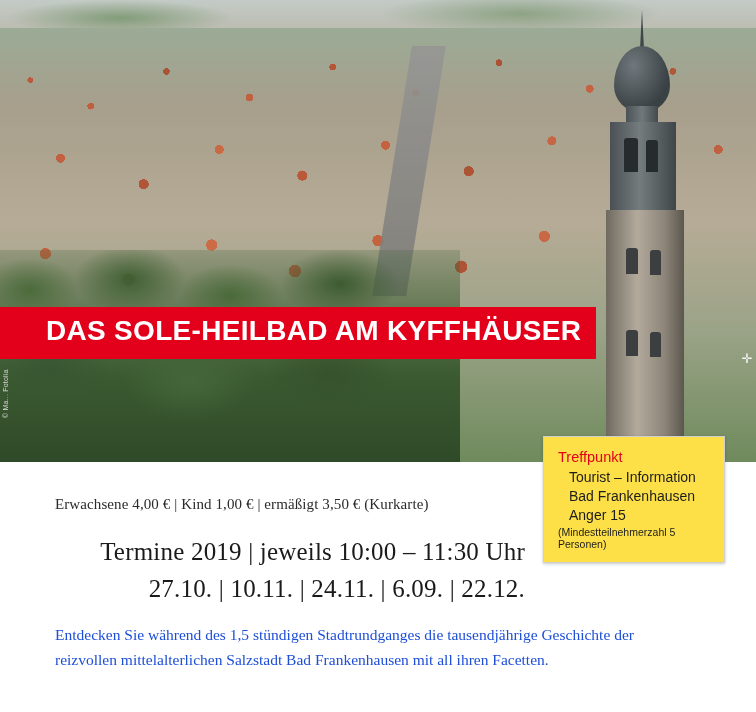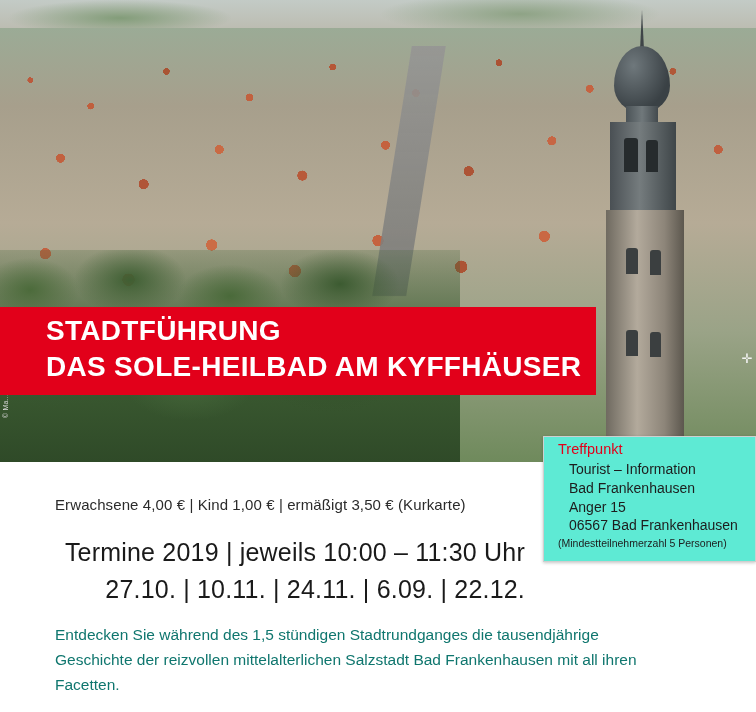--- a/index.html
+++ b/index.html
@@ -196,20 +196,21 @@
   }
 
   
   .body-area {
     position: absolute;
     left: 0;
     top: 462px;
     width: 612px;
     height: 250px;
     background: #ffffff;
+    font-family: Liberation Serif, serif;
   }
   .price-line {
     position: absolute;
     left: 55px;
     top: 34px;
     font-size: 15px;
     color: #2b2b2b;
     letter-spacing: .1px;
   }
   .dates {
@@ -225,33 +226,33 @@
     line-height: 1.46;
     letter-spacing: .2px;
   }
   .desc {
     position: absolute;
     left: 55px;
     top: 160px;
     width: 615px;
     font-size: 15.5px;
     line-height: 1.62;
-    color: #0f766e;
+    color: #1d4ed8;
   }
 
   
   .infobox {
     position: absolute;
     left: 543px;
     top: 436px;
-    width: 213px;
-    background: #5eead4;
+    width: 182px;
+    background: #fde047;
     border: 1px solid #cfcfcf;
     box-shadow: 0 1px 3px rgba(0,0,0,.22);
-    padding: 4px 12px 12px 14px;
+    padding: 12px 12px 12px 14px;
     box-sizing: border-box;
   }
   .infobox .title {
     color: #e2001a;
     font-size: 14.5px;
     margin-bottom: 3px;
   }
   .infobox .row {
     font-size: 14px;
     color: #1d1d1d;
@@ -288,38 +289,36 @@
       <div class="louvre w2"></div>
       <div class="louvre w3"></div>
       <div class="louvre w4"></div>
     </div>
 
     <div class="photo-credit">© Ma... Fotolia</div>
 
     <div class="hero-marker">✛</div>
 
     <div class="banner">
-      <div class="line">STADTFÜHRUNG</div>
       <div class="line">DAS SOLE-HEILBAD AM KYFFHÄUSER</div>
     </div>
   </div>
 
   <div class="body-area">
     <div class="price-line">Erwachsene 4,00 € | Kind 1,00 € | ermäßigt 3,50 € (Kurkarte)</div>
 
     <div class="dates">
       <div class="d1">Termine 2019 | jeweils 10:00 – 11:30 Uhr</div>
       <div class="d2">27.10. | 10.11. | 24.11. | 6.09. | 22.12.</div>
     </div>
 
     <div class="desc">Entdecken Sie während des 1,5 stündigen Stadtrundganges die tausendjährige Geschichte der reizvollen mittelalterlichen Salzstadt Bad Frankenhausen mit all ihren Facetten.</div>
   </div>
 
   <div class="infobox">
     <div class="title">Treffpunkt</div>
     <div class="row">Tourist – Information</div>
     <div class="row">Bad Frankenhausen</div>
     <div class="row">Anger 15</div>
-    <div class="row">06567 Bad Frankenhausen</div>
     <div class="note">(Mindestteilnehmerzahl 5 Personen)</div>
   </div>
 
 </div>
 
 </body></html>

